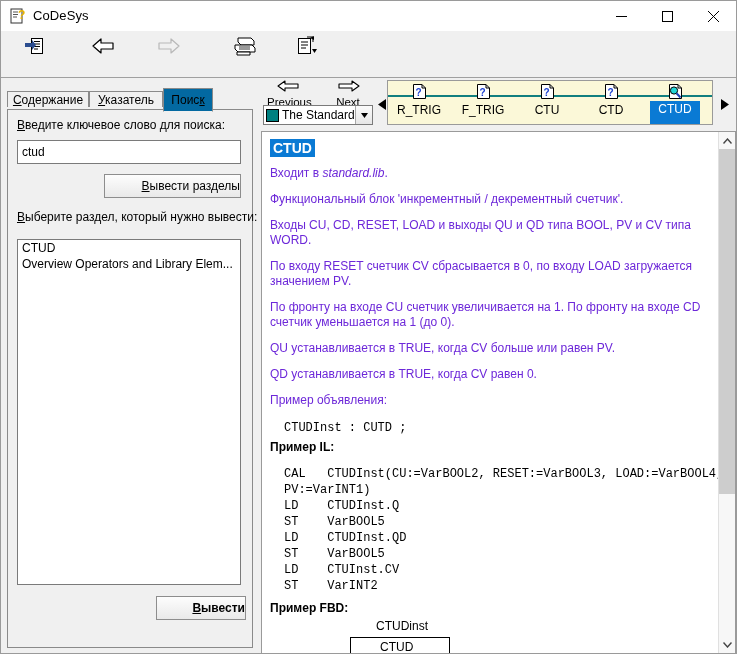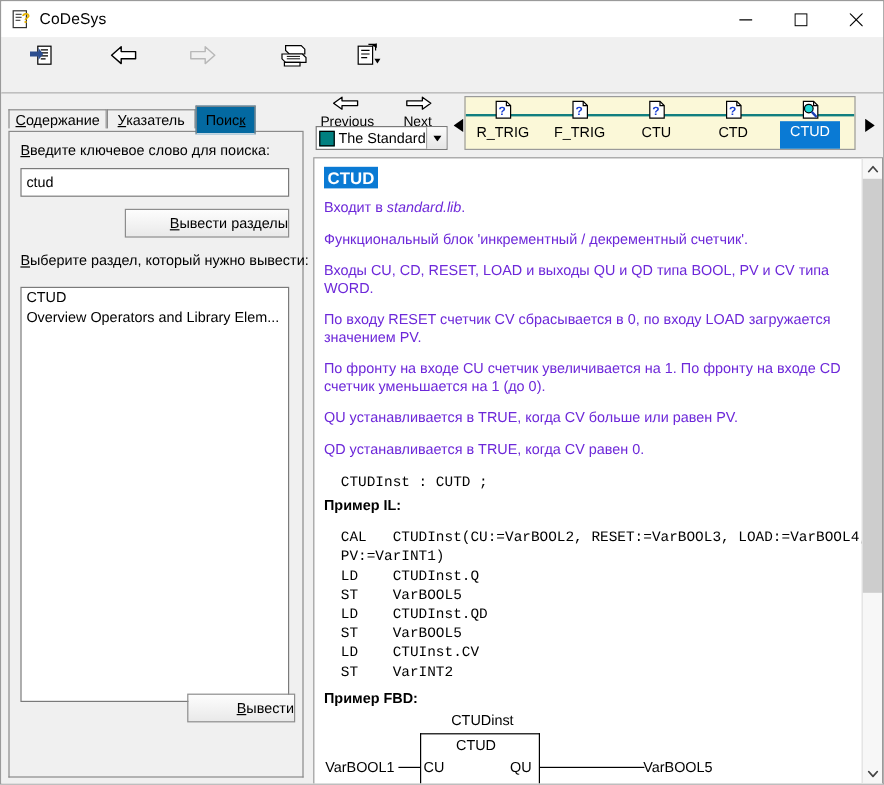--- a/index.html
+++ b/index.html
@@ -432,21 +432,21 @@
 
       <div class="lbl-static" style="left:9px; top:100px;">
         <u class="ak">В</u>ыберите раздел, который нужно вывести:
       </div>
 
       <div class="listbox">
         <div class="litem">CTUD</div>
         <div class="litem">Overview Operators and Library Elem...</div>
       </div>
 
-      <div class="btn" style="left:148px; top:468px; width:90px; height:24px;">
+      <div class="btn" style="left:148px; top:486px; width:90px; height:24px;font-weight:bold;">
         <span><u class="ak">В</u>ывести</span>
       </div>
     </div>
   </div>
 
   <div class="splitter"></div>
 
   <div class="rightpane">
 
     <div class="navbar">
@@ -561,20 +561,21 @@
           <span>Входит в </span><i>standard.lib</i><span>.</span>
         </p>
 
         <p class="p">Функциональный блок 'инкрементный / декрементный счетчик'.</p>
         <p class="p">Входы CU, CD, RESET, LOAD и выходы QU и QD типа BOOL, PV и CV типа WORD.</p>
         <p class="p">По входу RESET счетчик CV сбрасывается в 0, по входу LOAD загружается значением PV.</p>
         <p class="p">По фронту на входе CU счетчик увеличивается на 1. По фронту на входе CD счетчик уменьшается на 1 (до 0).</p>
         <p class="p">QU устанавливается в TRUE, когда CV больше или равен PV.</p>
         <p class="p">QD устанавливается в TRUE, когда CV равен 0.</p>
 
+        <div class="p" style="margin-bottom:2px">Пример объявления:</div>
         <div class="code">CTUDInst : CUTD ;</div>
 
         <div class="b">Пример IL:</div>
         <div class="code">CAL   CTUDInst(CU:=VarBOOL2, RESET:=VarBOOL3, LOAD:=VarBOOL4,
 PV:=VarINT1)
 LD    CTUDInst.Q
 ST    VarBOOL5
 LD    CTUDInst.QD
 ST    VarBOOL5
 LD    CTUInst.CV

